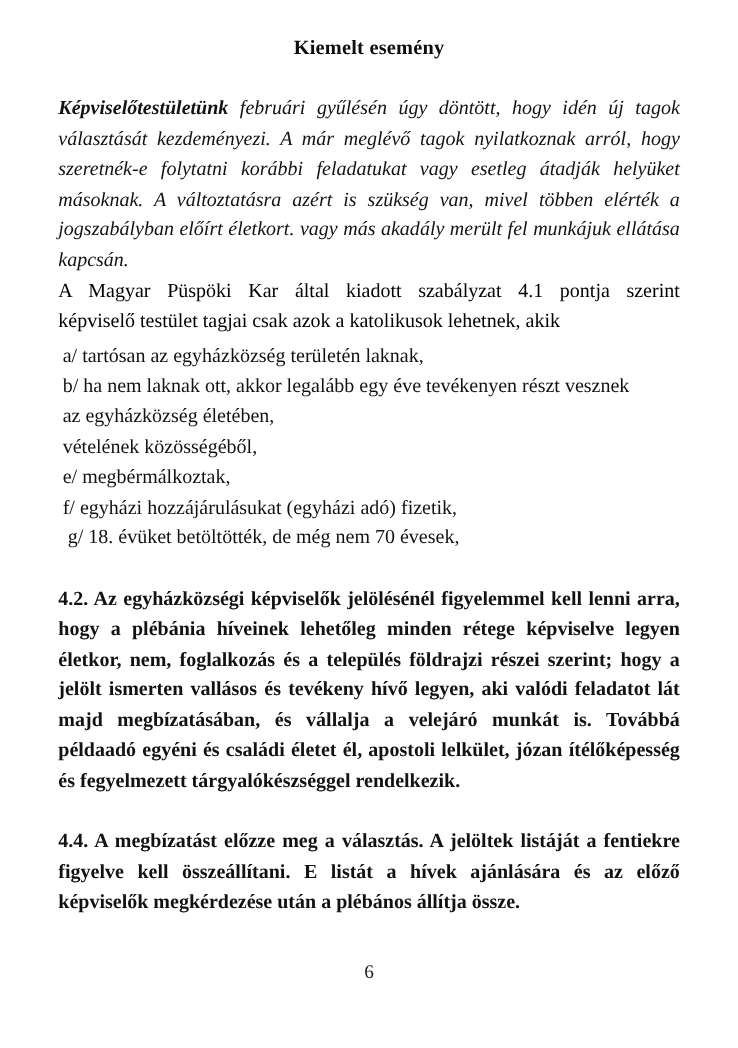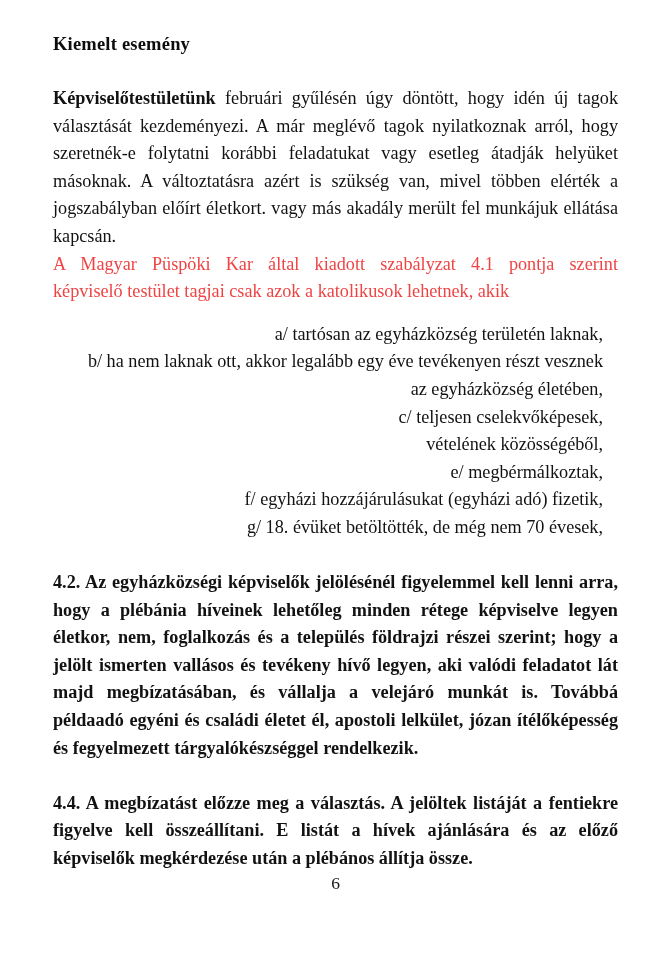--- a/index.html
+++ b/index.html
@@ -24,64 +24,65 @@
   }
   .content {
     position: absolute;
     left: 53px;
     top: 0;
     width: 565px;
   }
   .doc-title {
     margin: 0;
     padding-top: 31px;
-    text-align: left;
+    text-align: center;
     font-size: 18.5px;
     font-weight: bold;
     letter-spacing: 0.2px;
     line-height: 26px;
     color: #0d0d0d;
   }
   .para {
     margin: 0;
     font-size: 18.2px;
     line-height: 27.6px;
     text-align: justify;
     text-justify: inter-word;
     color: #121212;
     hyphens: none;
   }
   .para.first {
     margin-top: 28px;
+    font-style: italic;
   }
   .para.gap {
     margin-top: 27.6px;
     font-weight: bold;
   }
   .para .lead {
     font-weight: bold;
   }
   
   .lines {
-    margin: 15px;
+    margin: 4px;
     font-size: 18.2px;
     line-height: 27.6px;
-    text-align: right;
+    text-align: left;
     color: #121212;
   }
   .lines .line {
     display: block;
     white-space: pre;
   }
   
   .para-justify-block {
     margin: 0;
     font-size: 18.2px;
     line-height: 27.6px;
-    color: #ef4444;
+    color: #000000;
   }
   .para-justify-block .jline {
     display: block;
     text-align: justify;
     text-align-last: justify;
     white-space: normal;
   }
   .para-justify-block .jline.last {
     text-align: center;
     text-align-last: left;
@@ -110,21 +111,20 @@
 
     <div class="para-justify-block gap">
       <span class="jline">A Magyar Püspöki Kar által kiadott szabályzat 4.1 pontja szerint</span>
       <span class="jline last">képviselő testület tagjai csak azok a katolikusok lehetnek, akik</span>
     </div>
 
     <div class="lines">
       <span class="line">a/ tartósan az egyházközség területén laknak,</span>
       <span class="line">b/ ha nem laknak ott, akkor legalább egy éve tevékenyen részt vesznek</span>
       <span class="line">az egyházközség életében,</span>
-      <span class="line">c/ teljesen cselekvőképesek,</span>
       <span class="line">vételének közösségéből,</span>
       <span class="line">e/ megbérmálkoztak,</span>
       <span class="line">f/ egyházi hozzájárulásukat (egyházi adó) fizetik,</span>
       <span class="line"> g/ 18. évüket betöltötték, de még nem 70 évesek,</span>
     </div>
 
     <p class="para gap">4.2. Az egyházközségi képviselők jelölésénél figyelemmel kell lenni arra, hogy a plébánia híveinek lehetőleg minden rétege képviselve legyen életkor, nem, foglalkozás és a település földrajzi részei szerint; hogy a jelölt ismerten vallásos és tevékeny hívő legyen, aki valódi feladatot lát majd megbízatásában, és vállalja a velejáró munkát is. Továbbá példaadó egyéni és családi életet él, apostoli lelkület, józan ítélőképesség és fegyelmezett tárgyalókészséggel rendelkezik.</p>
 
     <p class="para gap">4.4. A megbízatást előzze meg a választás. A jelöltek listáját a fentiekre figyelve kell összeállítani. E listát a hívek ajánlására és az előző képviselők megkérdezése után a plébános állítja össze.</p>
 

